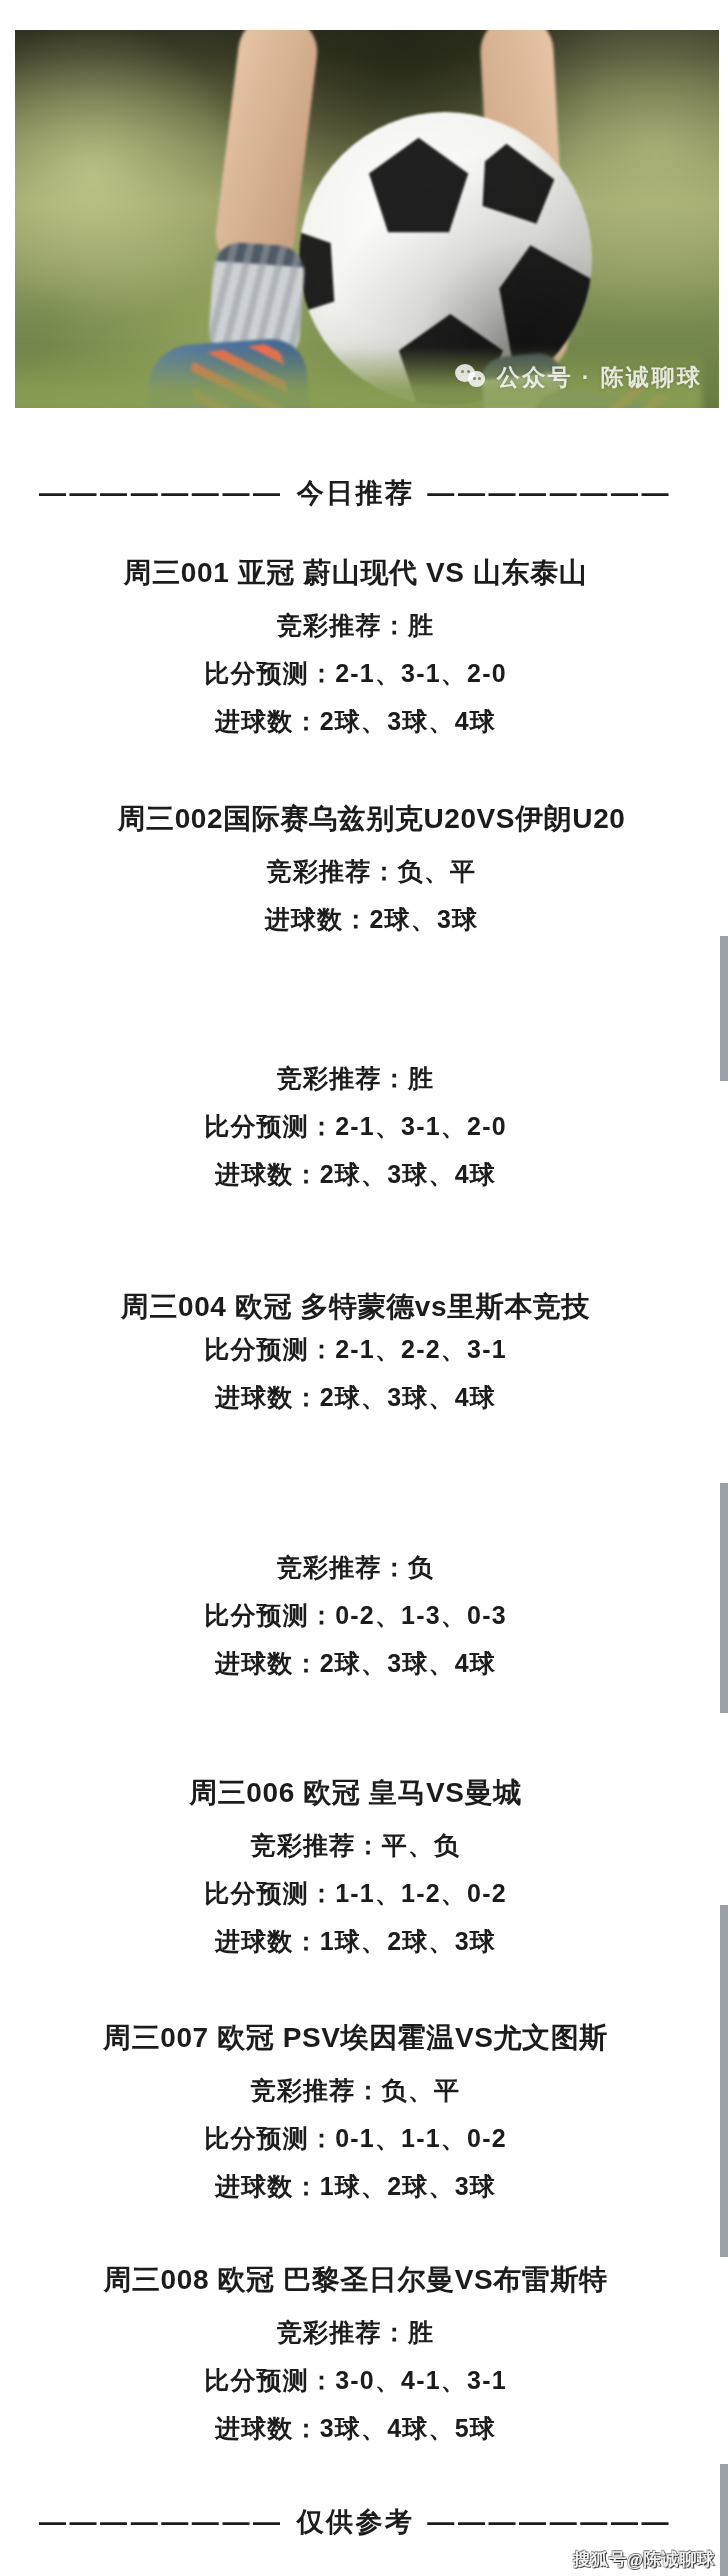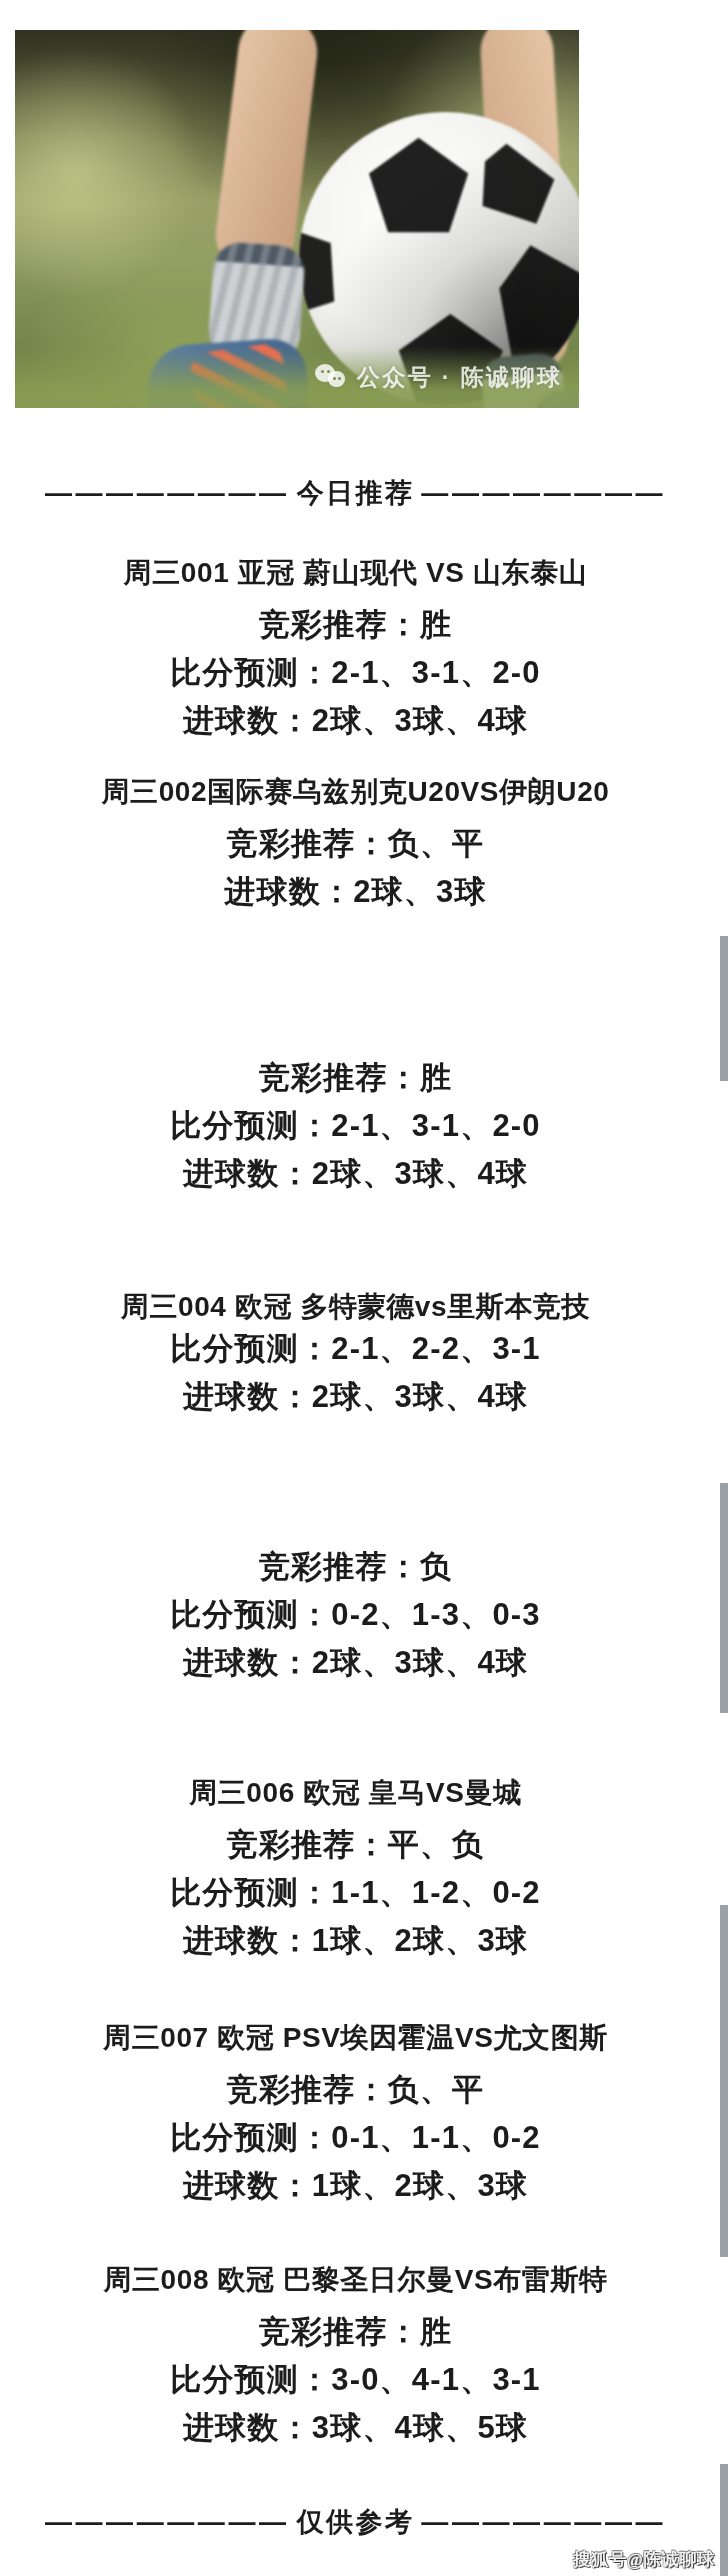--- a/index.html
+++ b/index.html
@@ -3,22 +3,22 @@
 <meta charset="utf-8">
 <style>
   html,body{margin:0;padding:0;}
   body{
     width:728px;height:2576px;position:relative;background:#ffffff;
     font-family:"Liberation Sans","DejaVu Sans",sans-serif;
     color:#1c1c1c;overflow:hidden;
   }
   
   .photo{
-    position:absolute;left:15px;top:30px;width:564px;height:378px;
-    overflow:hidden;background:#404040;
+    position:absolute;left:15px;top:30px;width:691px;height:378px;
+    overflow:hidden;background:#404040;padding-left:13px;
   }
   .ph-bg{
     position:absolute;inset:-9px;
     background:
       radial-gradient(circle at 12% 38%, rgba(225,230,165,.55), transparent 22%),
       radial-gradient(circle at 90% 32%, rgba(205,215,150,.5), transparent 26%),
       radial-gradient(circle at 55% 8%, rgba(30,32,18,.75), transparent 38%),
       radial-gradient(circle at 30% 90%, rgba(180,195,110,.5), transparent 30%),
       linear-gradient(180deg,#2e2f20 0%,#3c3e28 9%,#5a5e3a 19%,#7c8152 31%,
         #9aa167 46%,#8f9a62 60%,#7a8c51 74%,#66793f 100%);
@@ -55,24 +55,24 @@
   .wx-icon .b1,.wx-icon .b2{position:absolute;border-radius:50%;background:rgba(255,255,255,.82);}
   .wx-icon .b1{left:0;top:0;width:20px;height:18px;}
   .wx-icon .b2{left:13px;top:7.2px;width:16.7px;height:15.5px;}
   .wx-icon .e{position:absolute;width:3px;height:3px;border-radius:50%;background:#7e8a55;}
   .wx-icon .e1{left:5.4px;top:6px;}  .wx-icon .e2{left:12px;top:6px;}
   .wx-icon .e3{left:18px;top:12.5px;} .wx-icon .e4{left:23px;top:12.5px;}
   
   .center-line{position:absolute;left:0;width:711px;text-align:center;}
   .rule-line{height:37px;line-height:37px;font-size:27px;font-weight:800;letter-spacing:1.2px;}
   .rule-line .dash{font-weight:900;letter-spacing:3.6px;}
-  .rule-line .rule-label{margin:0 7px;letter-spacing:2.4px;}
+  .rule-line .rule-label{margin:0 13px;letter-spacing:2.4px;}
   .match-block{position:absolute;left:0;width:711px;text-align:center;}
   .match-title{height:36px;line-height:36px;font-size:28px;font-weight:800;letter-spacing:0.6px;}
-  .match-line{height:48px;line-height:48px;font-size:31px;font-weight:600;letter-spacing:1.2px;}
+  .match-line{height:48px;line-height:48px;font-size:25px;font-weight:600;letter-spacing:1.2px;}
   .match-line.first{margin-top:9.6px;}
   
   .page-watermark{
     position:absolute;right:13px;bottom:4.8px;font-size:17.3px;font-weight:700;letter-spacing:0.6px;
     color:#f2f2f2;
     text-shadow:1.2px 1.2px 0.6px rgba(20,20,20,.75),-0.6px -0.6px 0.6px rgba(20,20,20,.45),0.6px -0.6px 0.6px rgba(20,20,20,.3),-0.6px 0.6px 0.6px rgba(20,20,20,.3);
     font-family:Liberation Serif, serif;
   }
   
   .scroll-thumb{position:absolute;left:720px;width:8.4px;background:#9aa0a5;}
@@ -141,21 +141,21 @@
 </div>
 
 <div id="matches-root">
   <div class="match-block" style="top: 555px;">
     <div class="match-title">周三001 亚冠 蔚山现代 VS 山东泰山</div>
     <div class="match-line first"><span>竞彩推荐：</span><span>胜</span></div>
     <div class="match-line"><span>比分预测：</span><span>2-1、3-1、2-0</span></div>
     <div class="match-line"><span>进球数：</span><span>2球、3球、4球</span></div>
   </div>
 
-  <div class="match-block" style="top: 774px;">
+  <div class="match-block" style="top: 801px; padding-left: 16px;">
     <div class="match-title">周三002国际赛乌兹别克U20VS伊朗U20</div>
     <div class="match-line first"><span>竞彩推荐：</span><span>负、平</span></div>
     <div class="match-line"><span>进球数：</span><span>2球、3球</span></div>
   </div>
 
   <div class="match-block" style="top: 1044px;">
     <div class="match-line first"><span>竞彩推荐：</span><span>胜</span></div>
     <div class="match-line"><span>比分预测：</span><span>2-1、3-1、2-0</span></div>
     <div class="match-line"><span>进球数：</span><span>2球、3球、4球</span></div>
   </div>

